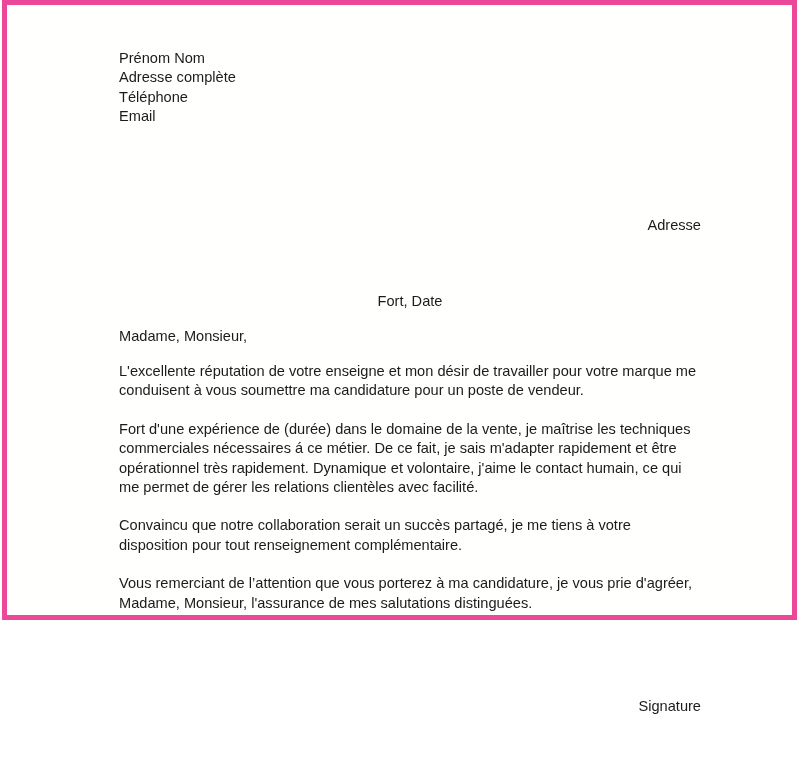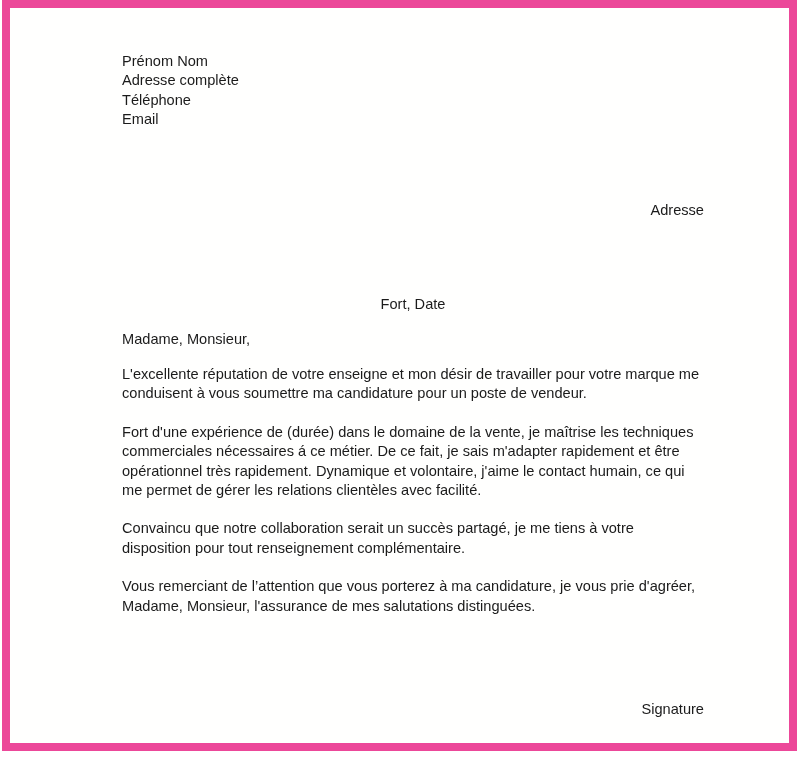--- a/index.html
+++ b/index.html
@@ -12,23 +12,23 @@
     height: 757px;
     overflow: hidden;
     font-family: "Liberation Sans", sans-serif;
   }
 
   #letter-frame {
     position: absolute;
     left: 2px;
     top: 0px;
     width: 795px;
-    height: 751px;
+    height: 620px;
     box-sizing: border-box;
-    border: 8px solid #ec4899;
+    border: 5px solid #ec4899;
     background: #5eead4;
   }
 
   #page-sheet {
     position: absolute;
     left: 0;
     top: 0;
     right: 0;
     bottom: 0;
     background: #fffffe;
@@ -60,21 +60,21 @@
     top: 175px;
     left: 0;
     width: 582px;
     text-align: right;
   }
   .recipient-block .line {
     display: block;
     white-space: pre;
   }
   .recipient-block .line.addr {
-    margin-top: 18px;
+    margin-top: 36px;
   }
 
   .place-date {
     position: absolute;
     top: 287px;
     left: 0;
     width: 582px;
     text-align: center;
     white-space: pre;
   }

